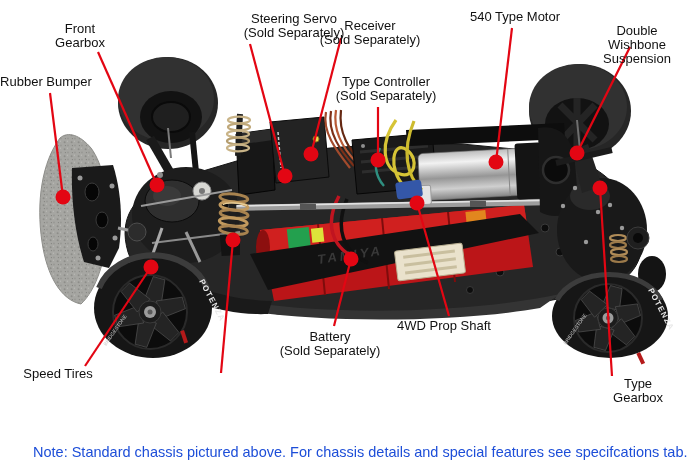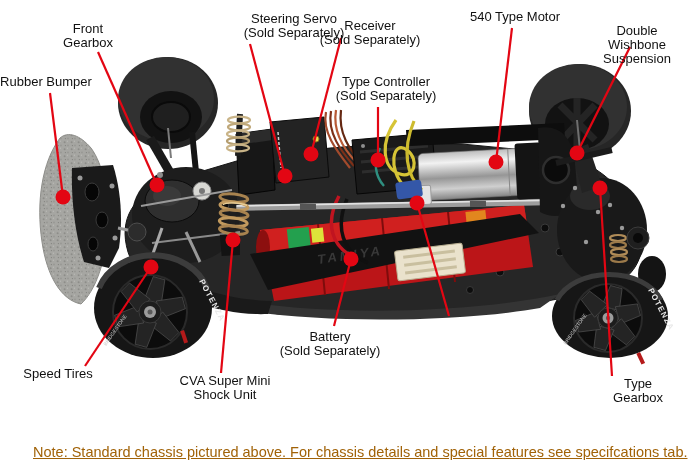--- a/index.html
+++ b/index.html
@@ -4,21 +4,21 @@
 <style>
   html,body{margin:0;padding:0;background:#ffffff;}
   .stage{position:relative;width:700px;height:467px;background:#ffffff;overflow:hidden;
          font-family:"Liberation Sans",sans-serif;}
   .stage svg{position:absolute;left:0;top:0;}
   #chassis-art text{font-family:"Liberation Sans",sans-serif;}
   #label-layer{position:absolute;left:0;top:0;width:100%;height:100%;}
   .callout-label{position:absolute;transform:translate(-50%,-50%);
                  font-size:13px;line-height:1.08;text-align:center;
                  white-space:pre-line;color:#111111;}
-  .note{position:absolute;left:33px;top:444px;font-size:14.5px;color:#a16207;text-decoration:underline;}
+  .note{position:absolute;left:33px;top:444px;font-size:14.5px;color:#1d4ed8;}
 </style>
 </head>
 <body>
 
 <div class="stage">
 
   <svg id="chassis-art" width="700" height="467" viewBox="0 0 700 467">
     <defs>
       <linearGradient id="motorGrad" x1="0" y1="0" x2="0" y2="1">
         <stop offset="0" stop-color="#bdbdbd"></stop>
@@ -271,34 +271,33 @@
       <line x1="334" y1="326" x2="351" y2="259" stroke="#e30613" stroke-width="2.2"></line>
       <circle cx="351" cy="259" r="7.5" fill="#e30613"></circle>
       <line x1="449" y1="316" x2="417" y2="203" stroke="#e30613" stroke-width="2.2"></line>
       <circle cx="417" cy="203" r="7.5" fill="#e30613"></circle>
       <line x1="612" y1="376" x2="600" y2="188" stroke="#e30613" stroke-width="2.2"></line>
       <circle cx="600" cy="188" r="7.5" fill="#e30613"></circle>
     </svg>
 
   <div id="label-layer">
       <div class="callout-label" style="left: 46px; top: 82px;">Rubber Bumper</div>
-      <div class="callout-label" style="left: 88px; top: 36px;">Front
+      <div class="callout-label" style="left: 80px; top: 36px;">Front
 Gearbox</div>
       <div class="callout-label" style="left: 258px; top: 26px; margin-left: 36px;">Steering Servo
 (Sold Separately)</div>
       <div class="callout-label" style="left: 370px; top: 33px;">Receiver
 (Sold Separately)</div>
       <div class="callout-label" style="left: 386px; top: 89px;">Type Controller
 (Sold Separately)</div>
       <div class="callout-label" style="left: 515px; top: 17px;">540 Type Motor</div>
       <div class="callout-label" style="left: 637px; top: 45px;">Double Wishbone
 Suspension</div>
       <div class="callout-label" style="left: 58px; top: 374px;">Speed Tires</div>
-      <div class="callout-label" style="left: 225px; top: 388px;">CVA Super Mini
-Shock Unit</div>
       <div class="callout-label" style="left: 330px; top: 344px;">Battery
 (Sold Separately)</div>
+      <div class="callout-label" style="left: 444px; top: 326px;">4WD Prop Shaft</div>
       <div class="callout-label" style="left: 638px; top: 391px;">Type
 Gearbox</div>
     </div>
 
   <div class="note">Note: Standard chassis pictured above. For chassis details and special features see specifcations tab.</div>
 </div>
 
 </body></html>

